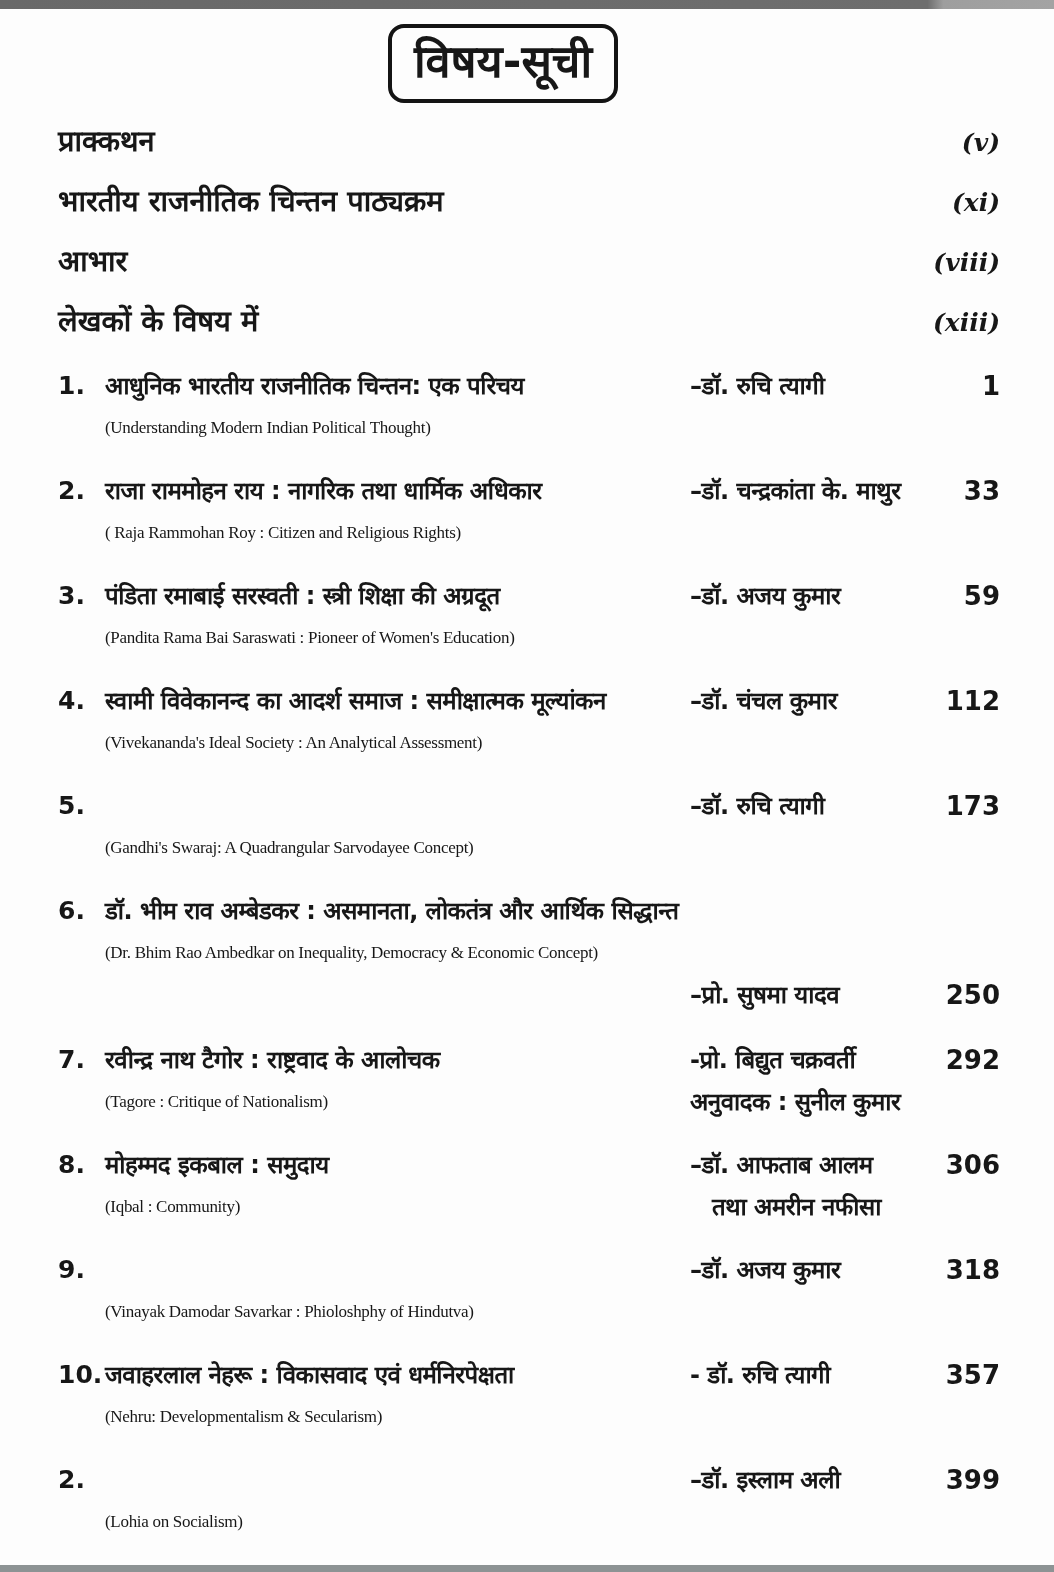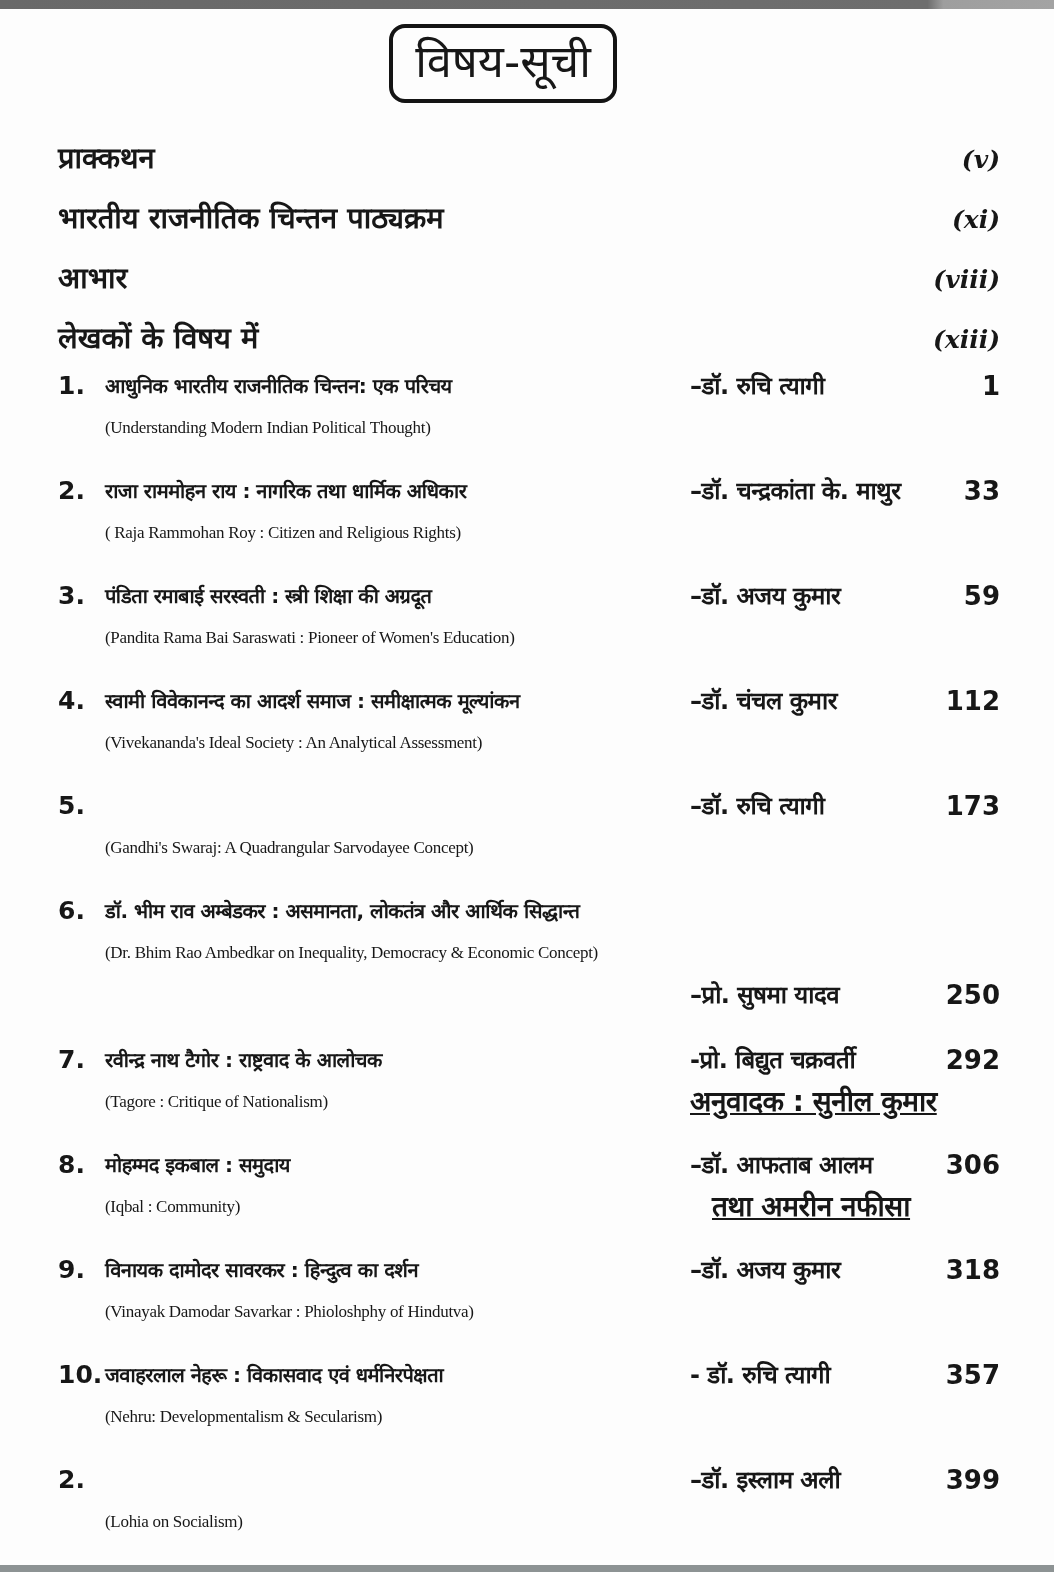--- a/index.html
+++ b/index.html
@@ -25,68 +25,68 @@
     box-sizing: border-box;
   }
   .toc-title-box {
     width: fit-content;
     margin: 15px auto 0 auto;
     transform: translateX(-26px);
     border: 4px solid #141414;
     border-radius: 16px;
     padding: 1px 22px 9px 22px;
     font-size: 45px;
-    font-weight: normal;
+    font-weight: bold;
     letter-spacing: 0px;
   }
   .front-matter { margin-top: 17px; }
   .fm-row {
     display: flex; justify-content: space-between; align-items: baseline;
     height: 40px; margin-bottom: 20px;
   }
-  .fm-label { font-size: 29px; font-weight: bold; margin-top: 17px; }
+  .fm-label { font-size: 29px; font-weight: bold; }
   .fm-page {
     font-family: "DejaVu Serif", serif;
     font-style: italic; font-weight: bold; font-size: 25px;
   }
   .chapters { margin-top: 24px; }
   .chapter {
     display: grid;
     grid-template-columns: 47px 585px 255px 1fr;
     margin-bottom: 21px;
   }
   .num {
     grid-row: 1; grid-column: 1;
     font-size: 25px; font-weight: bold; line-height: 44px;
   }
   .t-hi {
     grid-row: 1; grid-column: 2;
-    font-size: 20px; font-weight: bold; line-height: 44px;
+    font-size: 24px; font-weight: bold; line-height: 44px;
     letter-spacing: -0.5px; white-space: nowrap;
   }
   .auth {
     grid-row: 1; grid-column: 3;
     font-size: 24px; font-weight: bold; line-height: 44px;
     letter-spacing: -0.5px; white-space: nowrap;
   }
   .pg {
     grid-row: 1; grid-column: 4;
     font-size: 26px; font-weight: bold; line-height: 44px;
     text-align: right;
   }
   .t-en {
     grid-row: 2; grid-column: 2;
     font-family: "Liberation Serif", "DejaVu Serif", serif;
     font-size: 17px; line-height: 40px;
     letter-spacing: -0.3px; white-space: nowrap;
   }
   .auth2 {
     grid-row: 2; grid-column: 3;
-    font-size: 28px; font-weight: bold; line-height: 40px;
-    letter-spacing: -0.5px; white-space: nowrap; text-decoration: underline;
+    font-size: 24px; font-weight: bold; line-height: 40px;
+    letter-spacing: -0.5px; white-space: nowrap;
   }
   .auth2.indent { padding-left: 22px; }
   
   .chapter.wide .t-hi { grid-column: 2 / 5; }
   .chapter.wide .t-en { grid-column: 2 / 5; }
   .chapter.wide .auth { grid-row: 3; grid-column: 3; }
   .chapter.wide .pg   { grid-row: 3; grid-column: 4; }
 </style>
 </head>
 <body>
@@ -180,21 +180,20 @@
       <div class="num">8.</div>
       <div class="t-hi">मोहम्मद इकबाल : समुदाय</div>
       <div class="auth">–डॉ. आफताब आलम</div>
       <div class="pg">306</div>
       <div class="t-en">(Iqbal : Community)</div>
       <div class="auth2 indent">तथा अमरीन नफीसा</div>
     </div>
 
     <div class="chapter">
       <div class="num">9.</div>
-      <div class="t-hi">विनायक दामोदर सावरकर : हिन्दुत्व का दर्शन</div>
       <div class="auth">–डॉ. अजय कुमार</div>
       <div class="pg">318</div>
       <div class="t-en">(Vinayak Damodar Savarkar :  Phioloshphy of Hindutva)</div>
     </div>
 
     <div class="chapter">
       <div class="num">10.</div>
       <div class="t-hi">जवाहरलाल नेहरू : विकासवाद एवं धर्मनिरपेक्षता</div>
       <div class="auth">- डॉ. रुचि त्यागी</div>
       <div class="pg">357</div>

